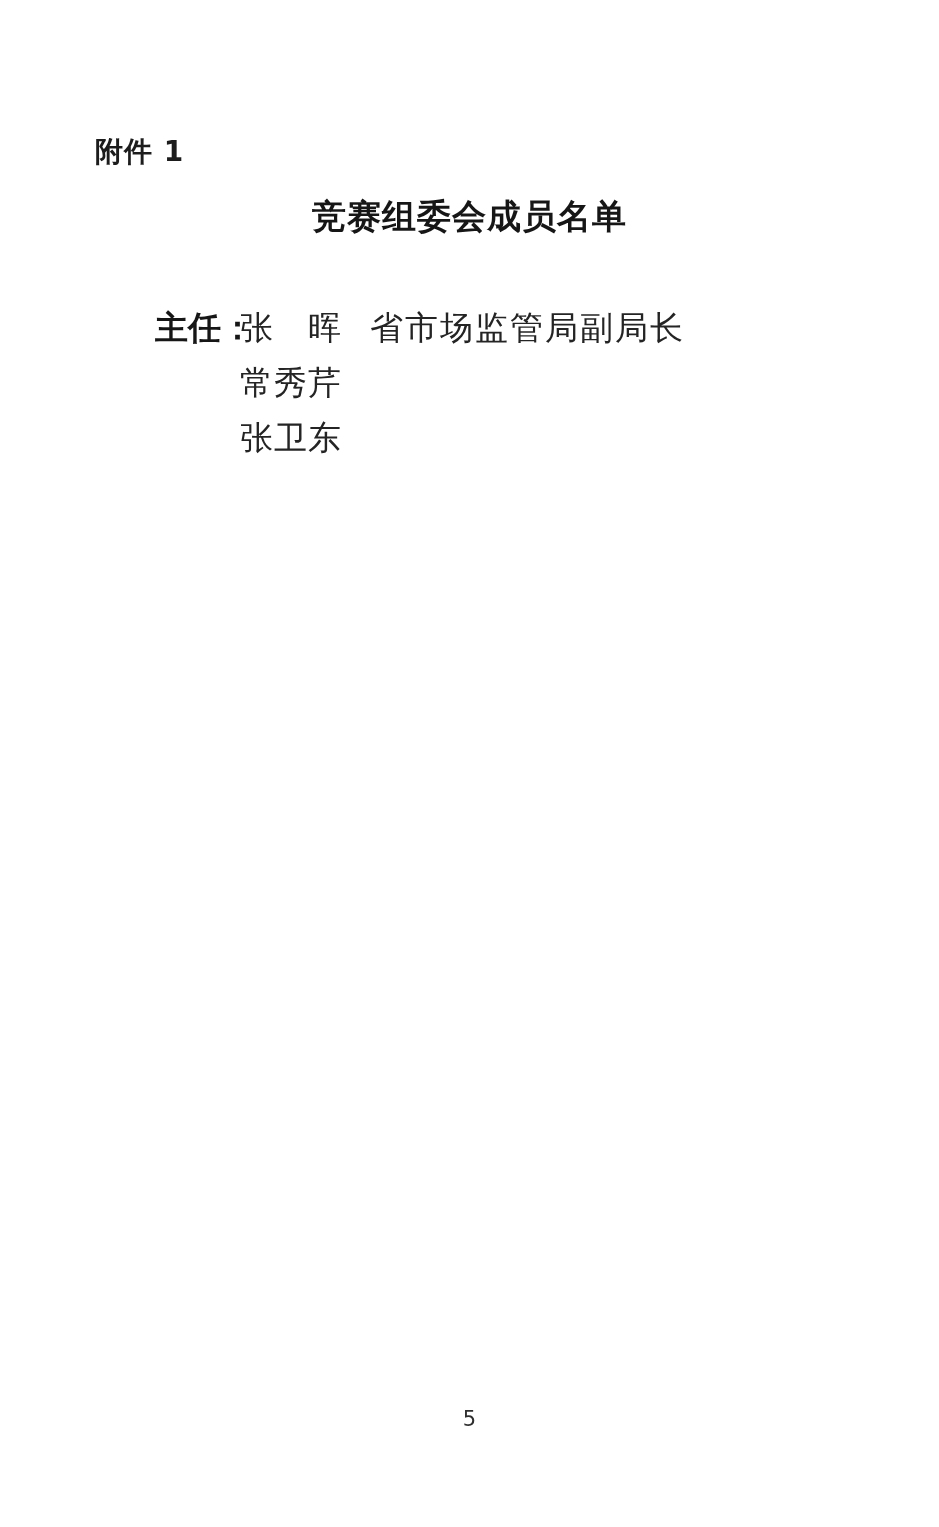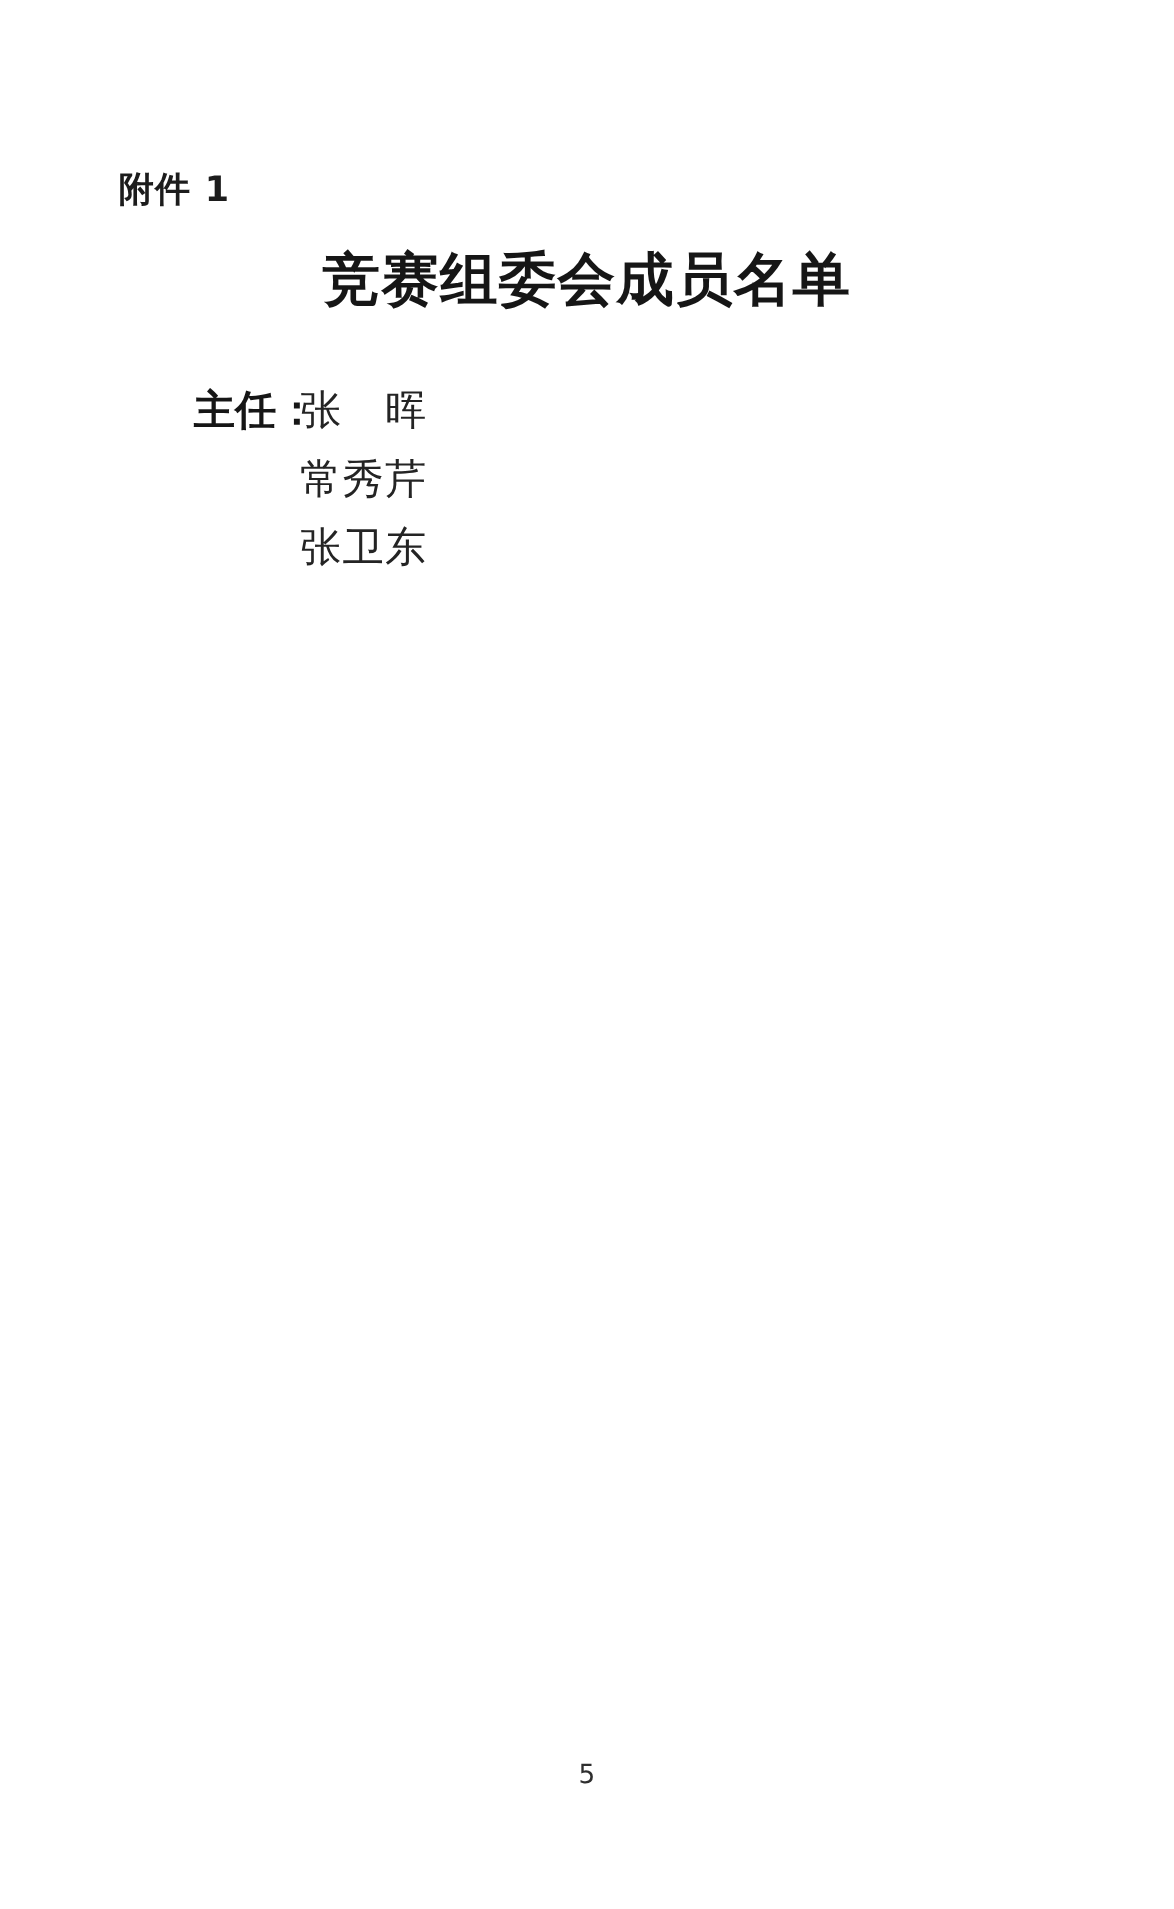--- a/index.html
+++ b/index.html
@@ -34,21 +34,21 @@
   }
 
   .doc-title {
     position: absolute;
     left: 0;
     top: 197px;
     width: 100%;
     text-align: center;
     font-family: "DejaVu Serif", "Liberation Serif", serif;
     font-weight: 700;
-    font-size: 46px;
+    font-size: 34px;
     line-height: 1.15;
     color: #161616;
     letter-spacing: 1px;
   }
 
   .member-list {
     position: absolute;
     left: 155px;
     top: 310px;
     width: 700px;
@@ -106,20 +106,21 @@
 
   <div class="attachment-label">附件 1</div>
 
   <h1 class="doc-title">竞赛组委会成员名单</h1>
 
   <div class="member-list">
 
     <div class="member-row">
       <span class="role-cell">主任：</span>
       <span class="name-cell">张　晖</span>
+      <span class="position-cell">省市场监管局副局长</span>
     </div>
 
 
     <div class="member-row">
       <span class="role-cell"></span>
       <span class="name-cell">常秀芹</span>
     </div>
 
     <div class="member-row">
       <span class="role-cell"></span>

